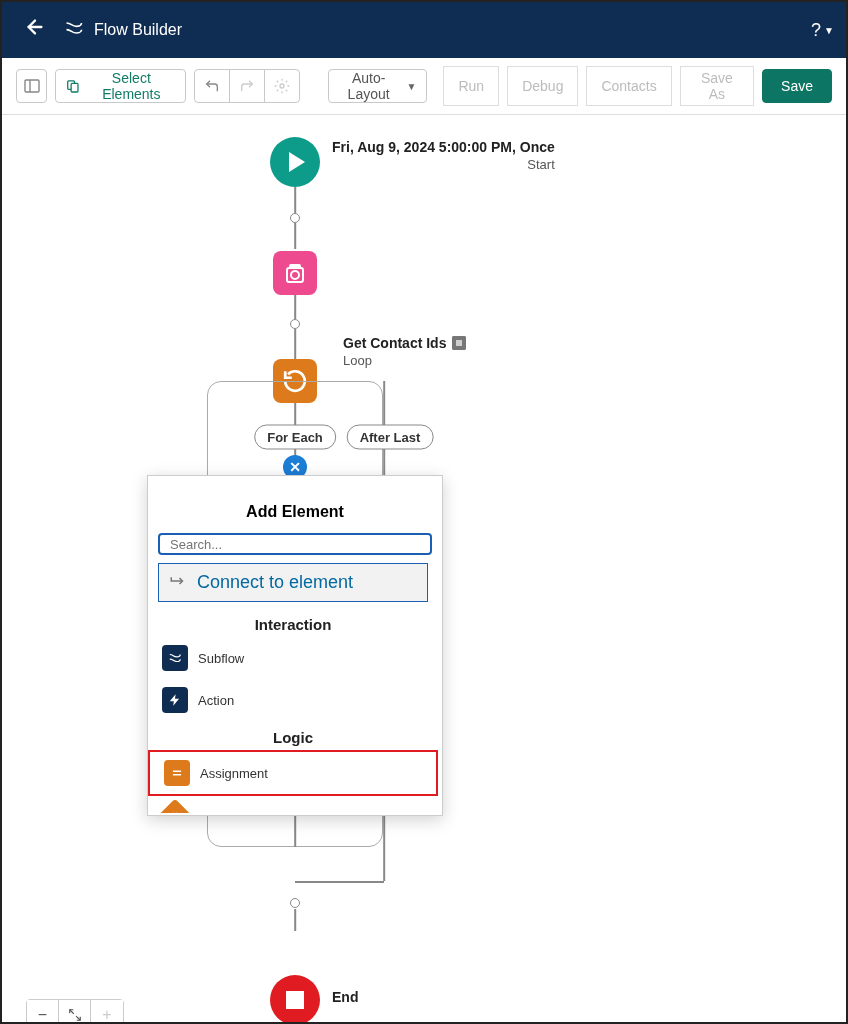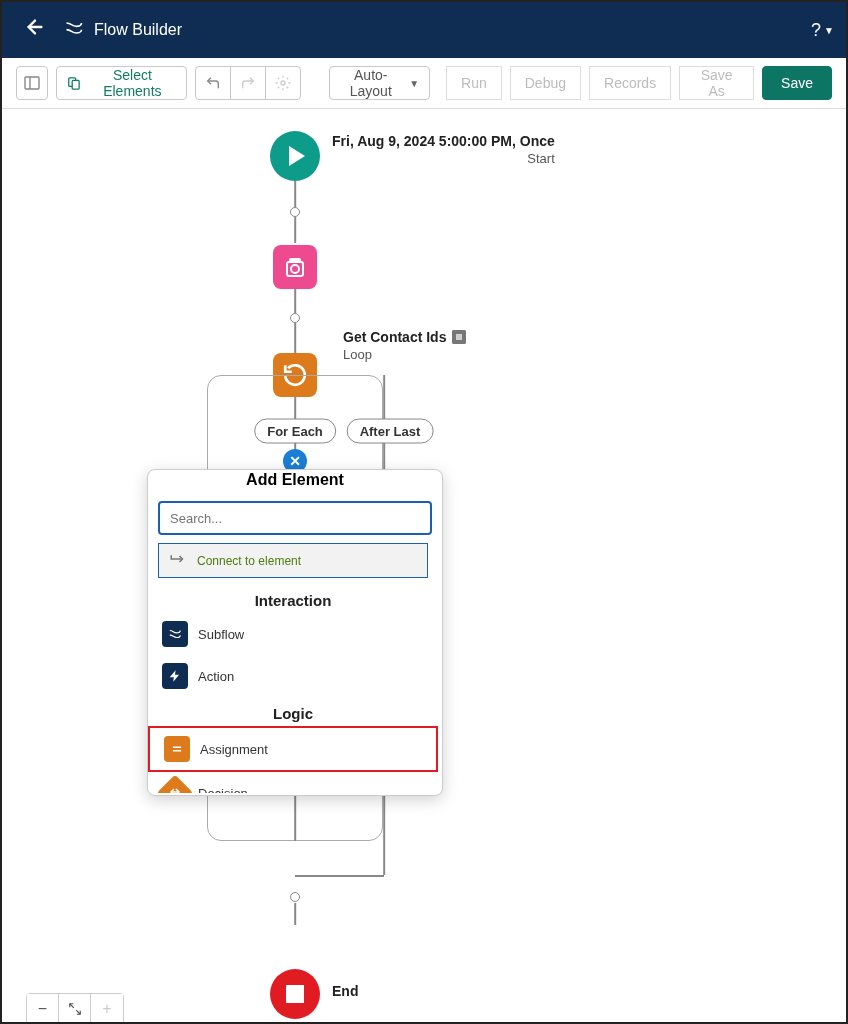--- a/index.html
+++ b/index.html
@@ -15,21 +15,21 @@
   .toolbar { display: flex; align-items: center; padding: 8px 14px; border-bottom: 1px solid #ddd; gap: 8px; }
   .tool-btn { background: #fff; border: 1px solid #c9c9c9; border-radius: 4px; height: 34px; padding: 0 10px; display: flex; align-items: center; gap: 8px; cursor: pointer; font-size: 14px; color: #555; }
   .tool-btn.icononly { width: 36px; justify-content: center; padding: 0; }
   .tool-btn.sel { color: #117b65; font-weight: 500; }
   .btn-group { display: flex; }
   .btn-group .tool-btn { border-radius: 0; margin-left: -1px; }
   .btn-group .tool-btn:first-child { border-radius: 4px 0 0 4px; margin-left: 0; }
   .btn-group .tool-btn:last-child { border-radius: 0 4px 4px 0; }
   .auto-layout { width: 112px; justify-content: space-between; }
   .toolbar-spacer { flex: 1; }
-  .action-btn { background: #fff; border: 1px solid #ddd; border-radius: 0; height: 34px; padding: 0 14px; color: #bcbcbc; font-size: 14px; cursor: pointer; }
+  .action-btn { background: #fff; border: 1px solid #ddd; border-radius: 0; height: 40px; padding: 0 14px; color: #bcbcbc; font-size: 14px; cursor: pointer; }
   .save-btn { background: #0d7563; border: 1px solid #0d7563; color: #fff; height: 34px; padding: 0 18px; border-radius: 4px; font-size: 14px; cursor: pointer; }
 
   .canvas { position: relative; width: 100%; height: 940px; background: #fff; overflow: hidden; }
   
   .node { position: absolute; display: flex; align-items: flex-start; gap: 12px; text-align: right; }
   .node-icon { width: 44px; height: 44px; border-radius: 8px; display: flex; align-items: center; justify-content: center; color: #fff; flex-shrink: 0; }
   .node-icon.start { background: #0d9b8a; border-radius: 50%; width: 50px; height: 50px; }
   .node-icon.getrec { background: #ee4a8f; }
   .node-icon.loop { background: #dd7b1c; }
   .node-icon.end { background: #e11b22; border-radius: 50%; width: 50px; height: 50px; }
@@ -42,29 +42,29 @@
   
   .connector-dot { position: absolute; width: 10px; height: 10px; border: 1.6px solid #888; background: #fff; border-radius: 50%; transform: translate(-50%, -50%); }
   .vline { position: absolute; width: 1.6px; background: #888; transform: translateX(-50%); }
   
   .branch-box { position: absolute; border: 1.6px solid #aaa; border-radius: 14px; }
   .pill { position: absolute; background: #fff; border: 1.6px solid #888; border-radius: 14px; padding: 4px 12px; font-size: 13px; font-weight: 600; color: #333; transform: translate(-50%, -50%); }
   .return-line { position: absolute; height: 1.6px; background: #888; }
   
   .close-circ { position: absolute; width: 24px; height: 24px; background: #1b7dd6; border-radius: 50%; display: flex; align-items: center; justify-content: center; color: #fff; font-size: 14px; font-weight: 700; transform: translate(-50%, -50%); cursor: pointer; }
   
-  .popover { position: absolute; width: 296px; background: #fff; border: 1px solid #ccc; border-radius: 8px; box-shadow: 0 4px 16px rgba(0,0,0,0.18); padding: 1px 0 2px 0; }
+  .popover { position: absolute; width: 296px; background: #fff; border: 1px solid #ccc; border-radius: 0; box-shadow: 0 4px 16px rgba(0,0,0,0.18); padding: 27px 0 2px 0; }
   .popover-title { text-align: center; font-weight: 700; font-size: 16px; margin-bottom: 12px; }
   .popover-search { margin: 0 10px 8px 10px; }
-  .popover-search input { width: 100%; height: 34px; border: 2px solid #1b5fb5; border-radius: 4px; padding: 0 10px; font-size: 13px; outline: none; }
+  .popover-search input { width: 100%; height: 22px; border: 2px solid #1b5fb5; border-radius: 4px; padding: 0 10px; font-size: 13px; outline: none; }
   .popover-list { max-height: 250px; overflow-y: scroll; padding: 0 4px 0 0; }
   .popover-list::-webkit-scrollbar { width: 12px; }
   .popover-list::-webkit-scrollbar-track { background: #f0f0f0; }
   .popover-list::-webkit-scrollbar-thumb { background: #bbb; border-radius: 2px; }
-  .connect-item { margin: 0 10px 6px 10px; border: 1.5px solid #1b5fb5; background: #f2f2f2; padding: 8px 10px; display: flex; align-items: center; gap: 10px; font-size: 12px; color: #4d7c0f; cursor: pointer; }
+  .connect-item { margin: 0 10px 6px 10px; border: 1.5px solid #1b5fb5; background: #f2f2f2; padding: 8px 10px; display: flex; align-items: center; gap: 10px; font-size: 18px; color: #0369a1; cursor: pointer; }
   .cat-head { font-weight: 700; font-size: 15px; color: #222; padding: 8px 14px 4px 14px; text-align: center; }
   .elem-item { display: flex; align-items: center; gap: 10px; padding: 8px 14px; font-size: 13px; color: #333; cursor: pointer; }
   .elem-item.hl { border: 2.5px solid #e11b22; }
   .elem-ic { width: 26px; height: 26px; border-radius: 4px; display: flex; align-items: center; justify-content: center; color: #fff; font-size: 14px; flex-shrink: 0; }
   .ic-action { background: #0f2d52; }
   .ic-subflow { background: #0f2d52; }
   .ic-assign { background: #dd7b1c; }
   .ic-decision { background: #dd7b1c; transform: rotate(45deg); border-radius: 4px; }
   .ic-decision span { transform: rotate(-45deg); }
   
@@ -131,21 +131,21 @@
     </button>
   </div>
   <div style="width:14px;"></div>
   <button class="tool-btn auto-layout">
     <span>Auto-Layout</span>
     <span style="font-size:10px;color:#666;">▼</span>
   </button>
   <div class="toolbar-spacer"></div>
   <button class="action-btn">Run</button>
   <button class="action-btn">Debug</button>
-  <button class="action-btn">Records</button>
+  <button class="action-btn">Contacts</button>
   <button class="action-btn">Save As</button>
   <button class="save-btn">Save</button>
 </div>
 
 <div class="canvas">
 
   <div class="node" style="left:268px; top:22px;">
     <div class="node-icon start">
         <div class="play-tri"></div>
       </div>

